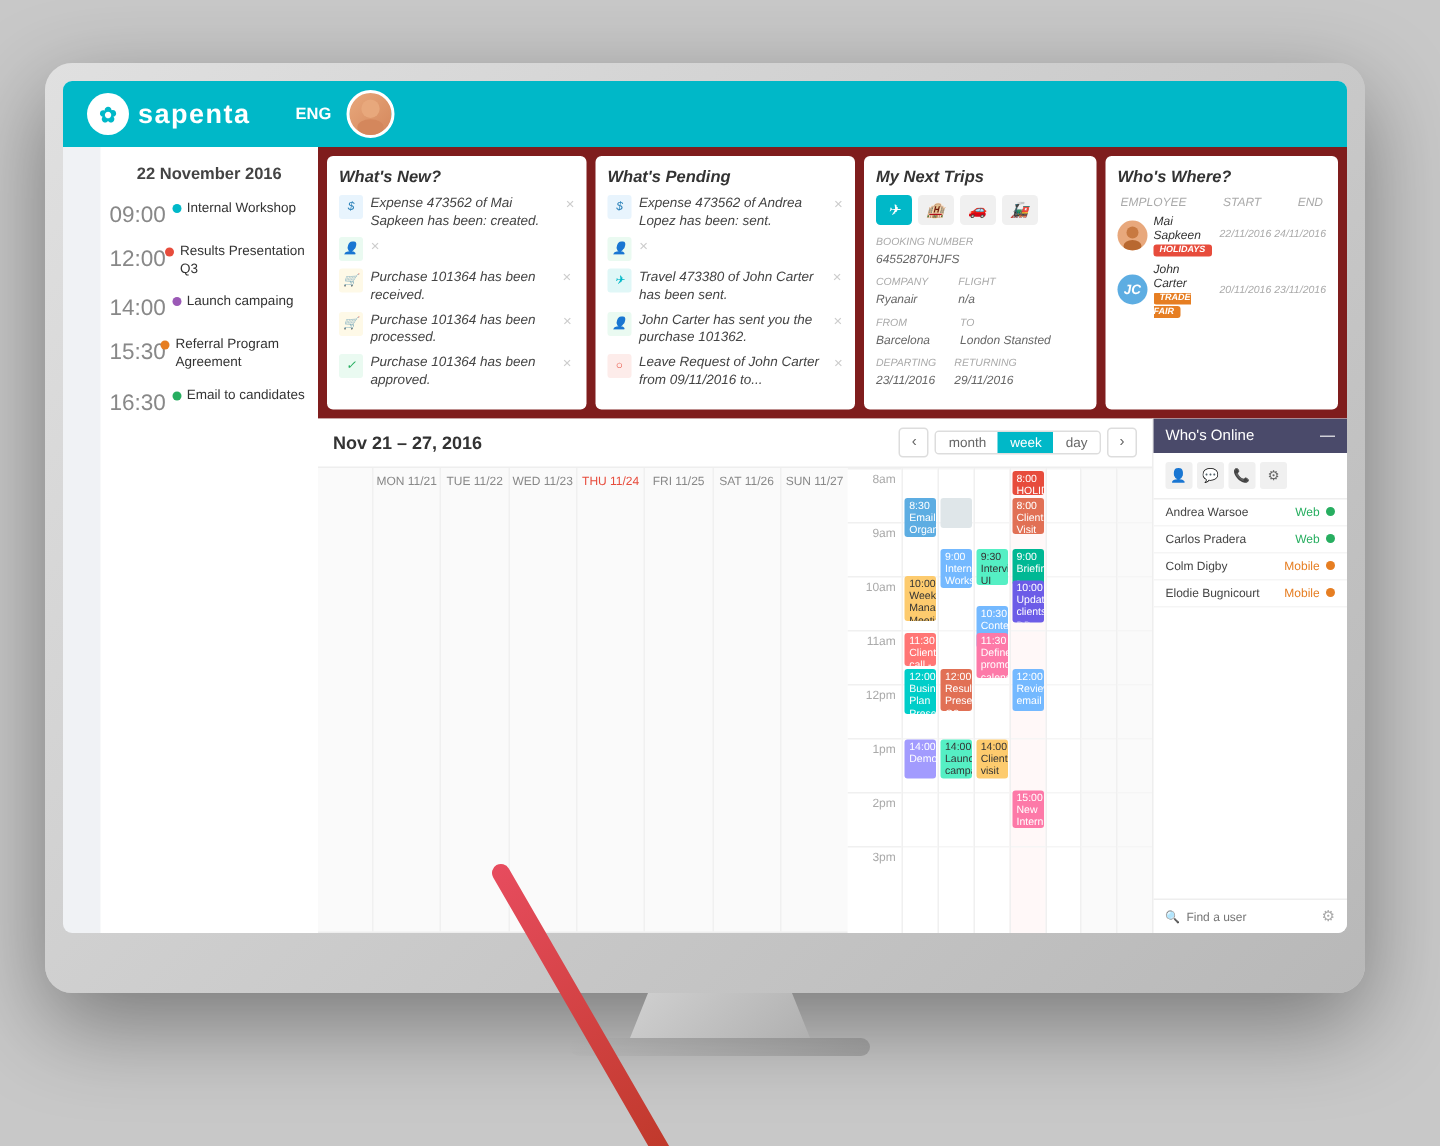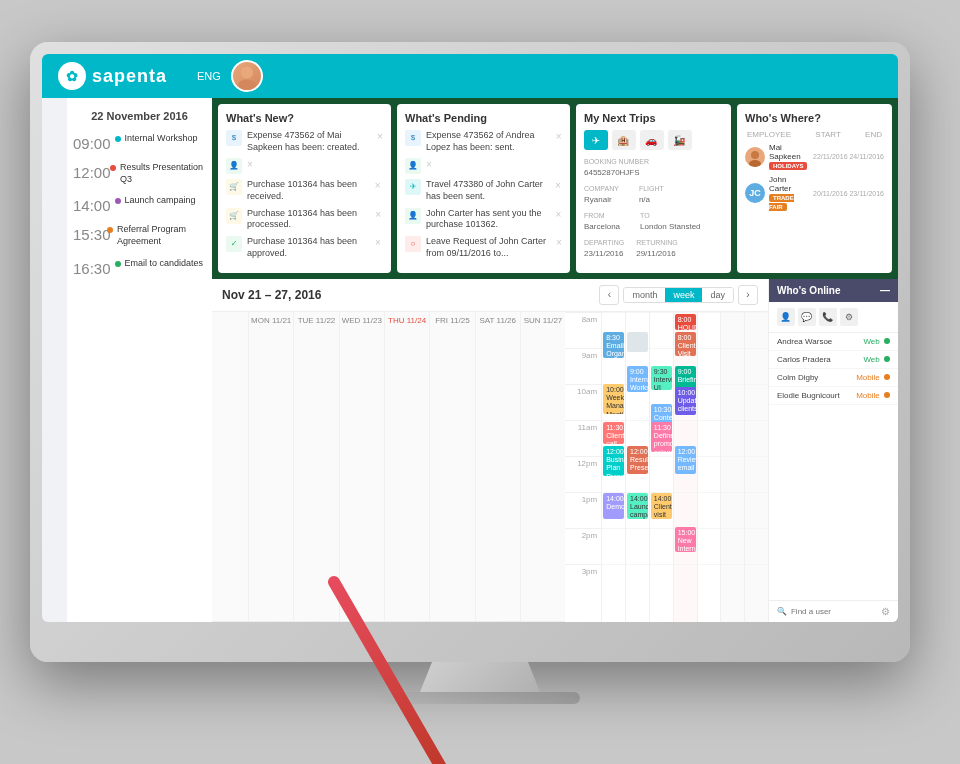--- a/index.html
+++ b/index.html
@@ -131,21 +131,21 @@
 
     .nav-right {
       display: flex;
       align-items: center;
       gap: 10px;
     }
 
     .nav-lang {
       color: white;
       font-size: 11px;
-      font-weight: 400;
+      font-weight: 700;
     }
 
     .nav-avatar {
       width: 32px;
       height: 32px;
       border-radius: 50%;
       background: linear-gradient(135deg, #e8a87c, #d4875c);
       border: 2px solid white;
       display: flex;
       align-items: center;
@@ -207,22 +207,23 @@
       font-size: 9px;
       color: #333;
       line-height: 1.3;
     }
 
     
     .widgets-row {
       display: flex;
       gap: 6px;
       padding: 6px;
-      background: #14532d;
+      background: #7f1d1d;
       flex-shrink: 0;
+      font-style: italic;
     }
 
     .widget {
       background: white;
       border-radius: 4px;
       padding: 8px;
       flex: 1;
       min-width: 0;
       overflow: hidden;
     }
@@ -526,21 +527,21 @@
       border-left: 1px solid #eee;
       flex-shrink: 0;
       display: flex;
       flex-direction: column;
     }
 
     .online-header {
       background: #4a4a6a;
       color: white;
       font-size: 10px;
-      font-weight: 700;
+      font-weight: 400;
       padding: 6px 8px;
       display: flex;
       justify-content: space-between;
       align-items: center;
     }
 
     .online-icons {
       display: flex;
       gap: 3px;
       padding: 6px 8px;

